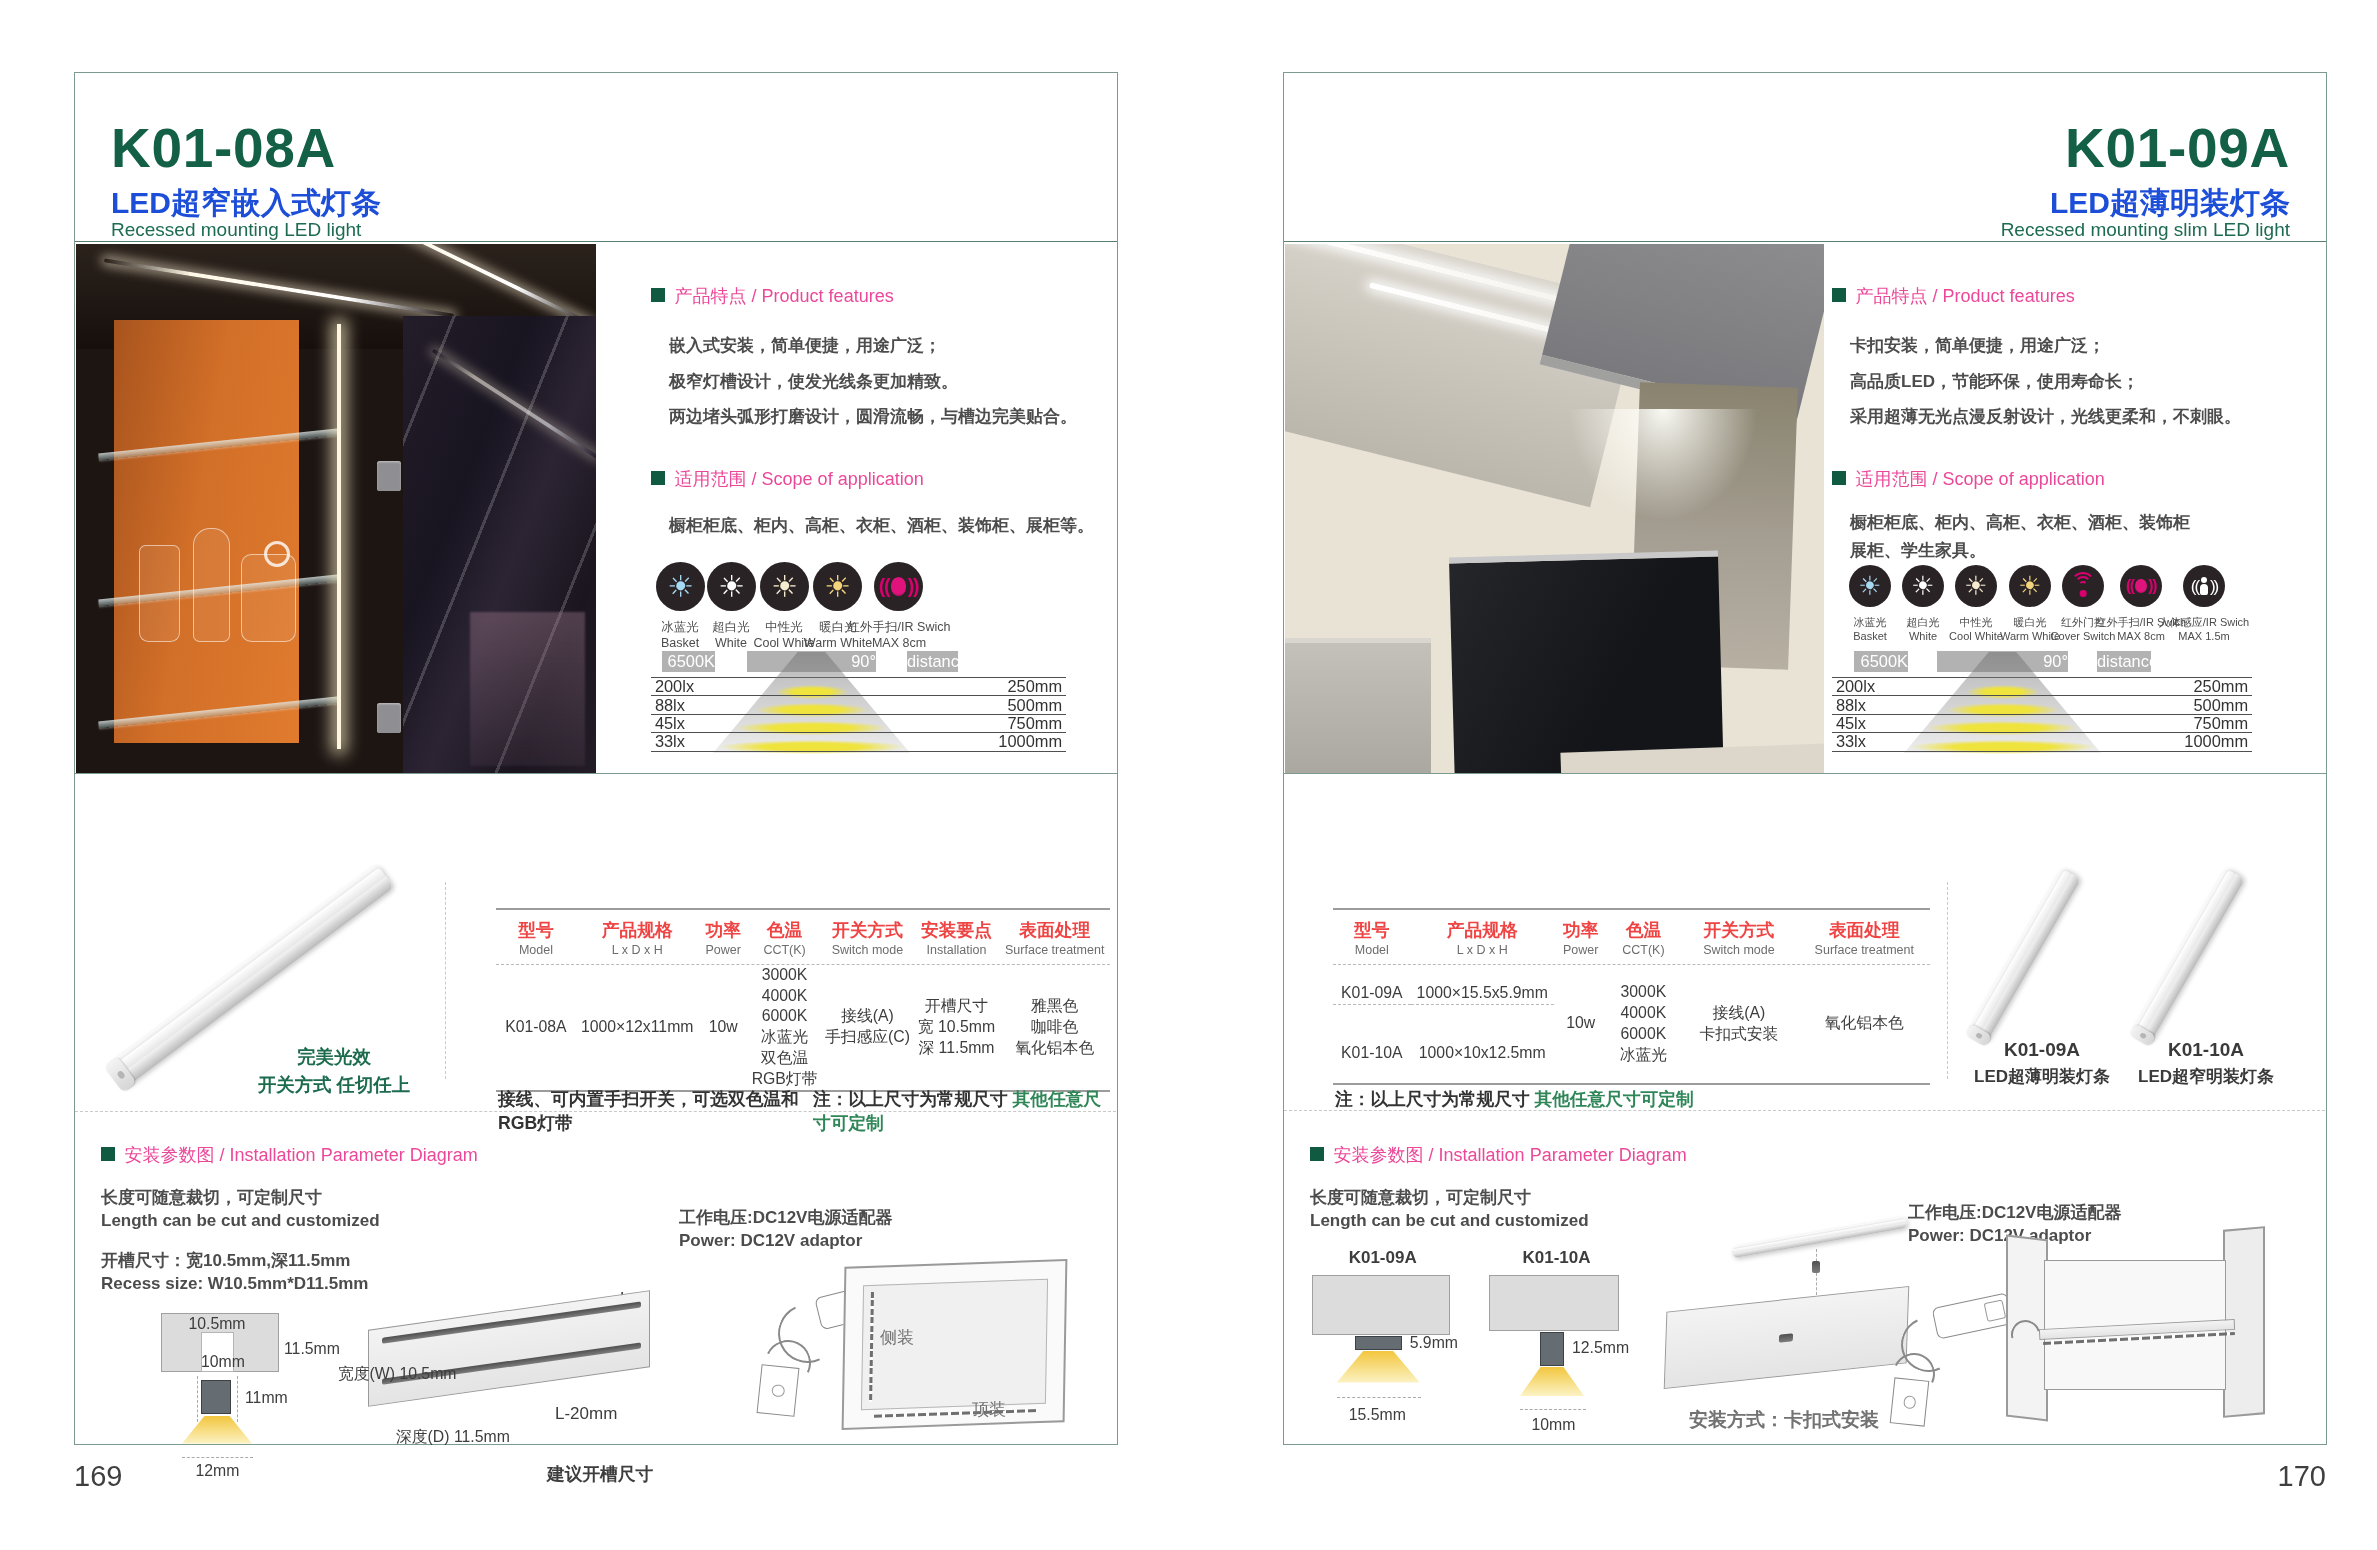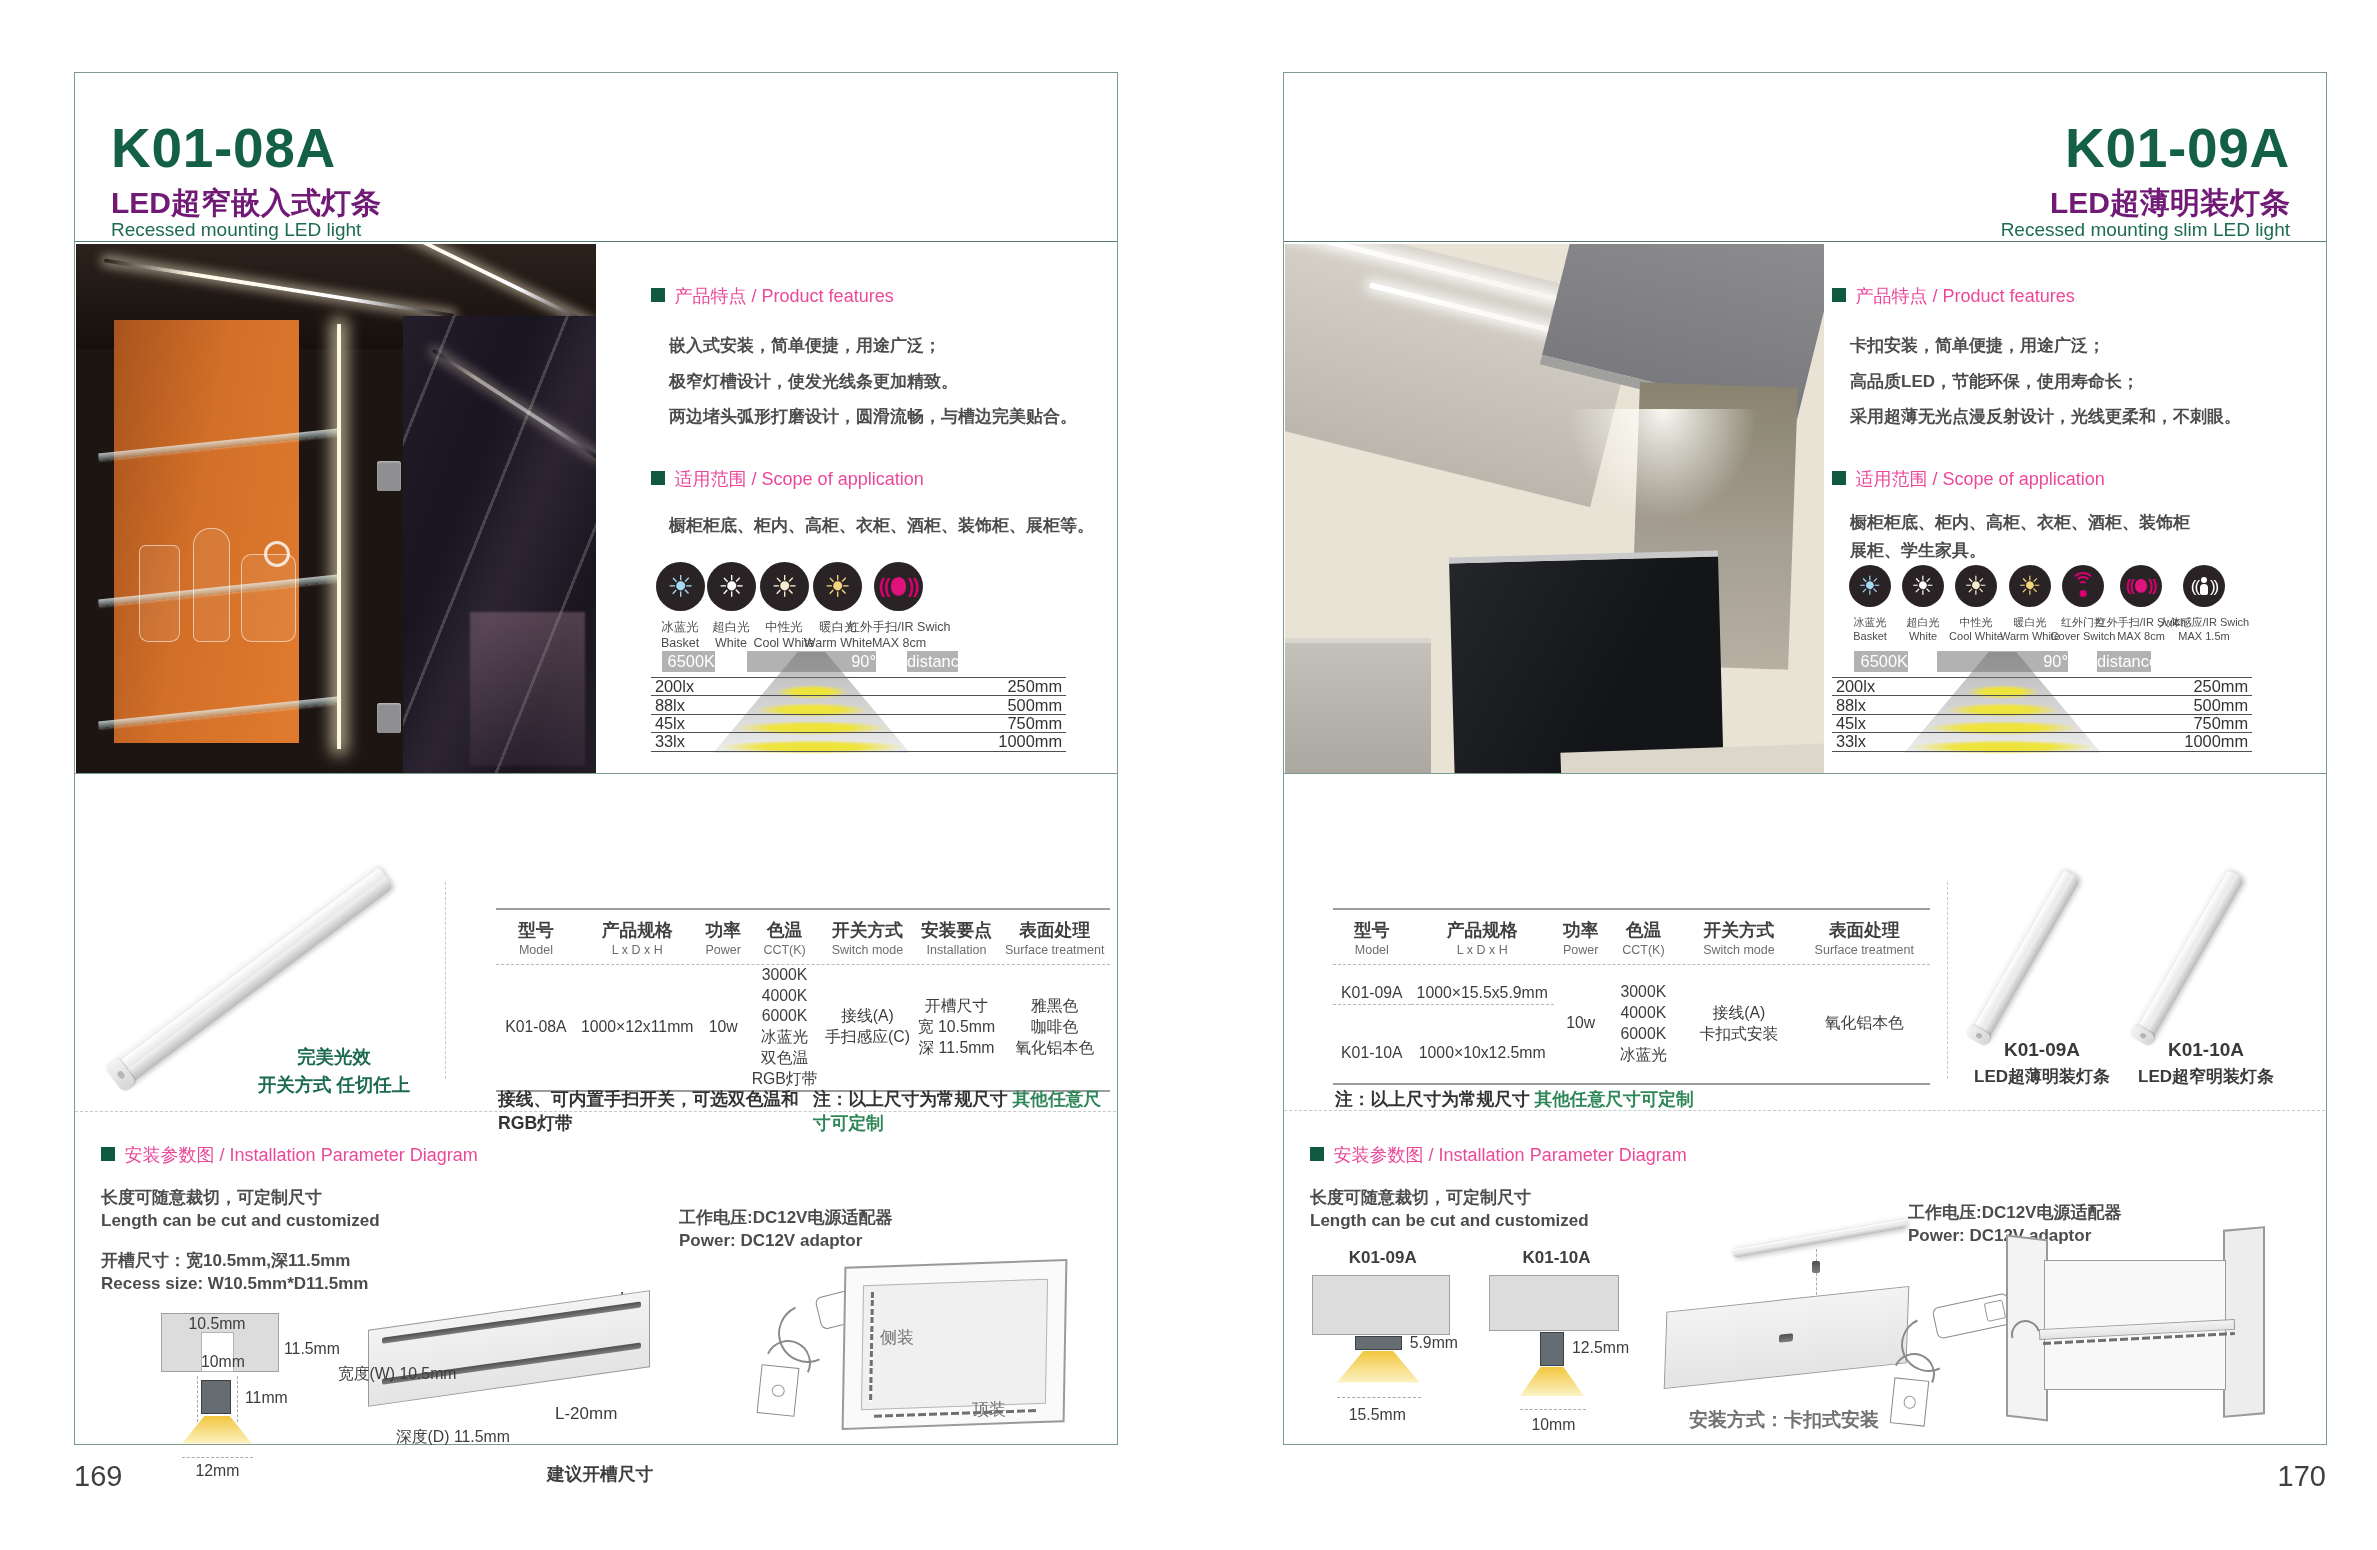--- a/index.html
+++ b/index.html
@@ -9,21 +9,21 @@
   .abs { position:absolute; }
 
   
   .page { position:absolute; top:72px; width:1044px; height:1373px; border:1.3px solid #7c9a8d; background:#fff; }
   .page-left { left:74px; }
   .page-right { left:1283px; }
   .pageno { position:absolute; top:1460px; font-size:29px; color:#3f3f3f; }
 
   
   .hd-model { position:absolute; top:43px; font-size:55px; font-weight:bold; color:#136047; letter-spacing:0.7px; }
-  .hd-cn    { position:absolute; top:110px; font-size:30px; font-weight:bold; color:#701a75; }
+  .hd-cn    { position:absolute; top:110px; font-size:30px; font-weight:bold; color:#1d4ed8; }
   .hd-en    { position:absolute; top:146px; font-size:19px; color:#1d6b52; }
   .hd-line  { position:absolute; top:168px; left:0; width:100%; height:0; border-top:1.3px solid #577d6e; }
   .al { left:36px; }
   .ar { right:36px; text-align:right; }
 
   
   .sec-h { position:absolute; font-size:18px; font-weight:normal; color:#ec4899; white-space:nowrap; }
   .bullet { display:inline-block; width:14.4px; height:14.4px; background:#0f5a41; margin-right:9.2px; }
   .body-t { position:absolute; font-size:17px; color:#4c4c4c; white-space:nowrap;font-weight:bold; }
 
@@ -70,21 +70,21 @@
 
   .caption-g { position:absolute; text-align:center; color:#1d6b4f; font-weight:bold; line-height:1.5; font-size:18.4px; }
   .caption-k { position:absolute; text-align:center; color:#3a3a3a; line-height:1.55; }
   .caption-k .m { font-size:19px; font-weight:bold; }
   .caption-k .n { font-size:17px; font-weight:bold; }
 
   
   .spec-table { position:absolute; border-top:2px solid #9c9c9c; border-bottom:2px solid #9c9c9c; }
   .t-head { display:grid; border-bottom:1.3px dashed #b9b9b9; padding:7.9px 0 6.6px; }
   .t-hc { text-align:center; }
-  .t-hc .cn { display:block; font-size:17.7px; font-weight:bold; color:#404040; }
+  .t-hc .cn { display:block; font-size:17.7px; font-weight:bold; color:#ef4444; }
   .t-hc .en { display:block; font-size:12.5px; color:#6d6d6d; margin-top:1.3px; }
   .t-body { display:grid; align-items:center; }
   .t-cell { text-align:center; font-size:15.8px; color:#3d3d3d; line-height:1.32; }
   .pre { white-space:pre-line; }
   .cols7 { grid-template-columns:13% 20% 8% 12% 15% 14% 18%; }
   .cols6 { grid-template-columns:13% 24% 9% 12% 20% 22%; }
   .dash-b { border-bottom:1.3px dashed #b9b9b9; }
 
   .note-row { position:absolute; display:flex; justify-content:space-between; font-size:17.7px; color:#333; font-weight:bold; }
   .note-green { color:#2f8657; }

